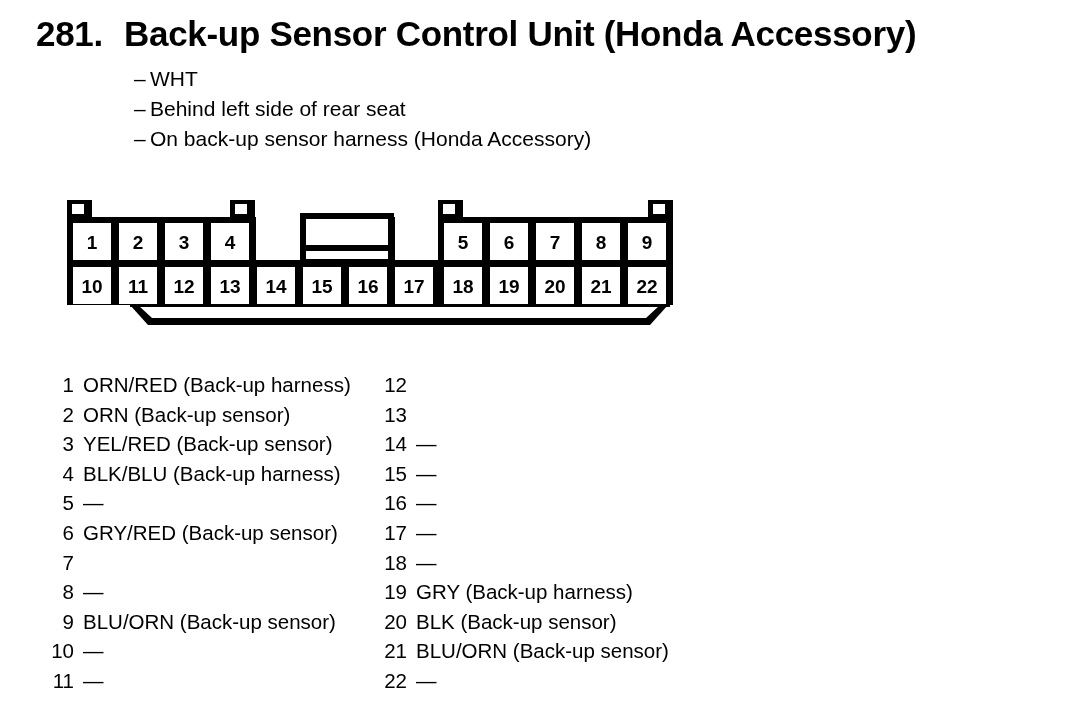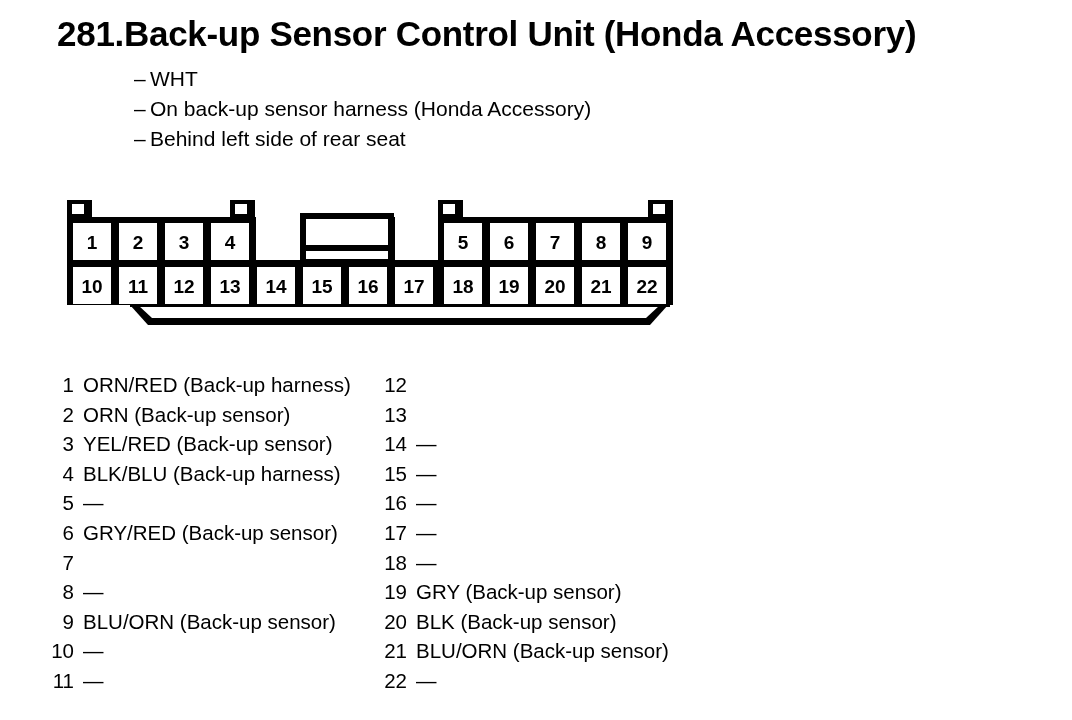--- a/index.html
+++ b/index.html
@@ -25,21 +25,20 @@
     top: 14px;
     width: 1010px;
     font-size: 35px;
     font-weight: bold;
     letter-spacing: -0.3px;
     white-space: nowrap;
   }
   #heading .num {
     display: inline-block;
     min-width: 88px;
-    text-align: right;
   }
 
   
   #notes {
     position: absolute;
     left: 134px;
     top: 64px;
     font-size: 21px;
     line-height: 30px;
   }
@@ -103,22 +102,22 @@
 </style>
 </head>
 <body>
 
 <div id="heading">
   <span class="num">281.</span><span>Back-up Sensor Control Unit (Honda Accessory)</span>
 </div>
 
 <div id="notes">
   <div class="note-line"><span class="dash">–</span><span>WHT</span></div>
+  <div class="note-line"><span class="dash">–</span><span>Behind left side of rear seat</span></div>
   <div class="note-line"><span class="dash">–</span><span>On back-up sensor harness (Honda Accessory)</span></div>
-  <div class="note-line"><span class="dash">–</span><span>Behind left side of rear seat</span></div>
 </div>
 
 <div id="connector">
   <svg width="620" height="140" viewBox="0 0 620 140" xmlns="http://www.w3.org/2000/svg">
 
     <g>
 
       <path d="M7,22 L32,22 L32,5 L7,5 Z" fill="#000000"></path>
       <rect x="12" y="9" width="12" height="10" fill="#ffffff"></rect>
 
@@ -288,21 +287,21 @@
     <div class="pin-row">
         <span class="pin-no">17</span>
         <span class="pin-desc">—</span>
       </div>
     <div class="pin-row">
         <span class="pin-no">18</span>
         <span class="pin-desc">—</span>
       </div>
     <div class="pin-row">
         <span class="pin-no">19</span>
-        <span class="pin-desc">GRY (Back-up sensor)</span>
+        <span class="pin-desc">GRY (Back-up harness)</span>
       </div>
     <div class="pin-row">
         <span class="pin-no">20</span>
         <span class="pin-desc">BLK (Back-up sensor)</span>
       </div>
     <div class="pin-row">
         <span class="pin-no">21</span>
         <span class="pin-desc">BLU/ORN (Back-up sensor)</span>
       </div>
     <div class="pin-row">

